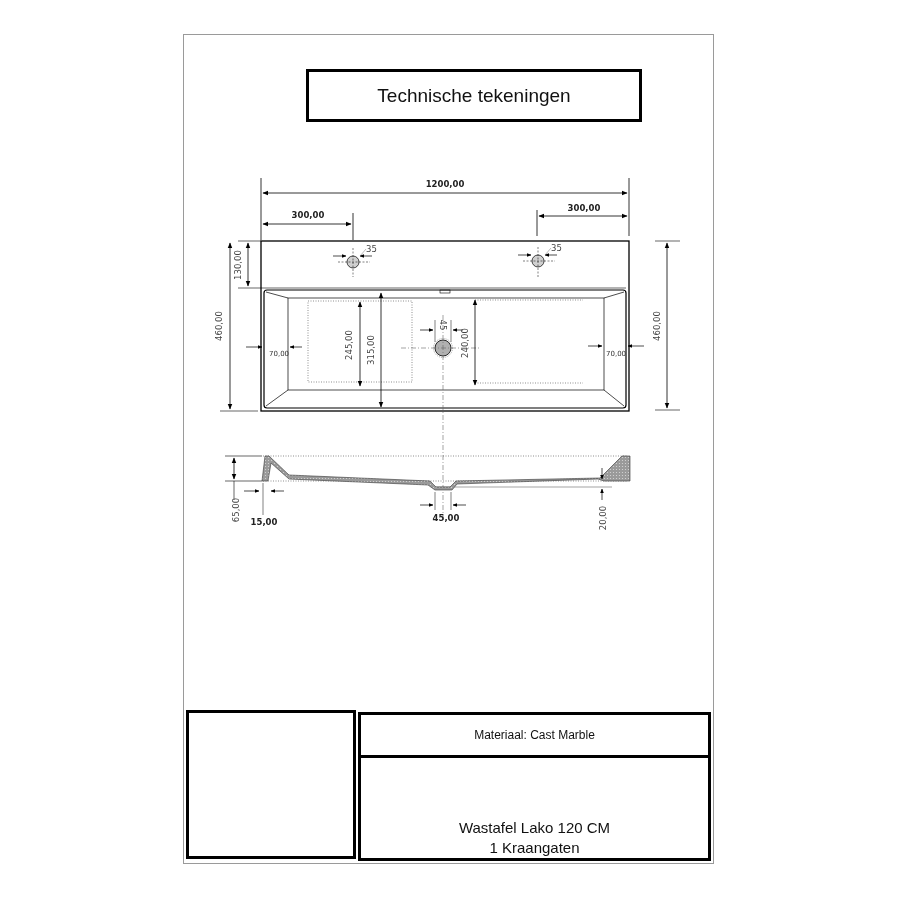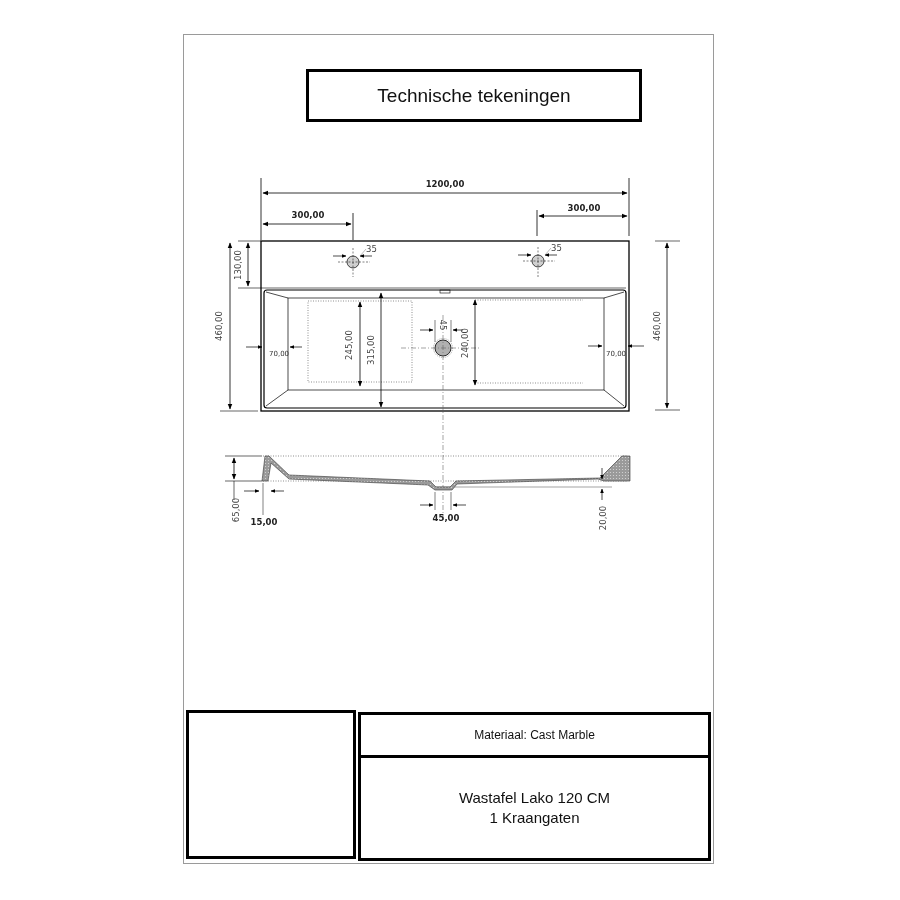--- a/index.html
+++ b/index.html
@@ -6,21 +6,21 @@
   body { width:900px; height:900px; position:relative; overflow:hidden; font-family:"Liberation Sans", sans-serif; }
   .sheet { position:absolute; left:183px; top:34px; width:531px; height:830px; border:1px solid #9a9a9a; box-sizing:border-box; background:#fff; }
   .title-box { position:absolute; left:306px; top:69px; width:336px; height:53px; border:3px solid #000; box-sizing:border-box; display:flex; align-items:center; justify-content:center; font-size:19px; color:#111; }
   .drawing { position:absolute; left:0; top:0; width:900px; height:900px; }
   .drawing text { font-family:"DejaVu Sans", sans-serif; }
   .dim-bold { font-size:8.5px; font-weight:bold; fill:#222; }
   .dim-thin { font-size:8.5px; fill:#444; }
   .dim-small { font-size:7px; fill:#333; }
   .logo-box { position:absolute; left:186px; top:710px; width:170px; height:149px; border:3px solid #000; box-sizing:border-box; }
   .info-top { position:absolute; left:358px; top:712px; width:353px; height:46px; border:3px solid #000; box-sizing:border-box; display:flex; align-items:center; justify-content:center; font-size:12px; color:#111; }
-  .info-bottom { position:absolute; left:358px; top:755px; width:353px; height:106px; border:3px solid #000; box-sizing:border-box; display:flex; flex-direction:column; align-items:center; justify-content:center; font-size:15px; color:#111; line-height:20px; }
+  .info-bottom { position:absolute; left:358px; top:755px; width:353px; height:106px; border:3px solid #000; box-sizing:border-box; display:flex; flex-direction:column; align-items:center; justify-content:flex-end; font-size:15px; color:#111; line-height:20px; }
 </style>
 </head>
 <body>
 
 <div class="sheet"></div>
 
 <div class="title-box">
   <span>Technische tekeningen</span>
 </div>
 

